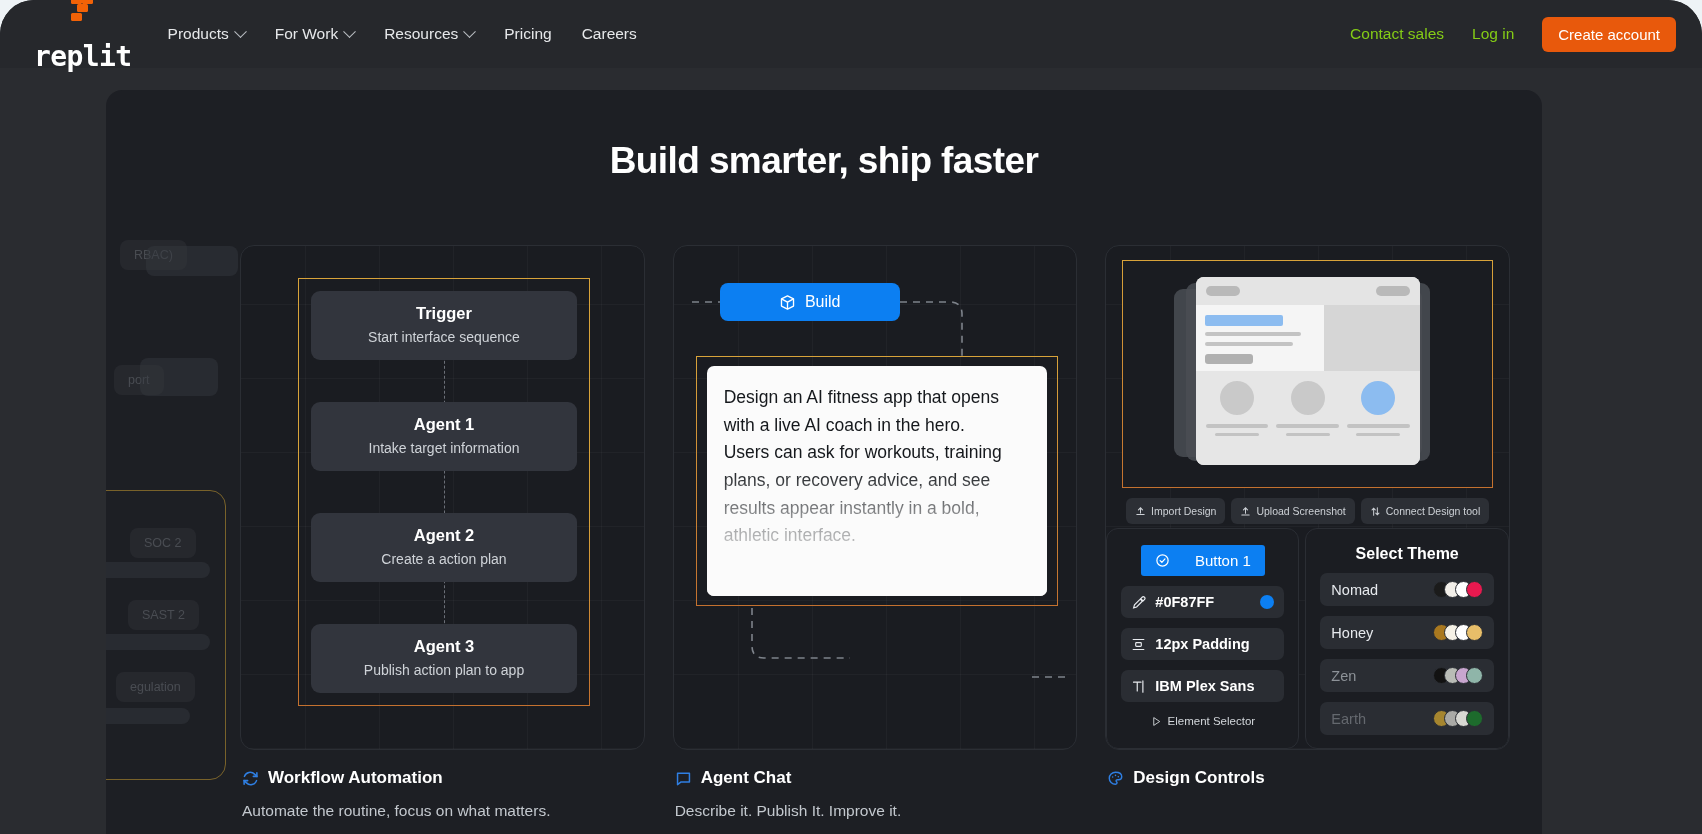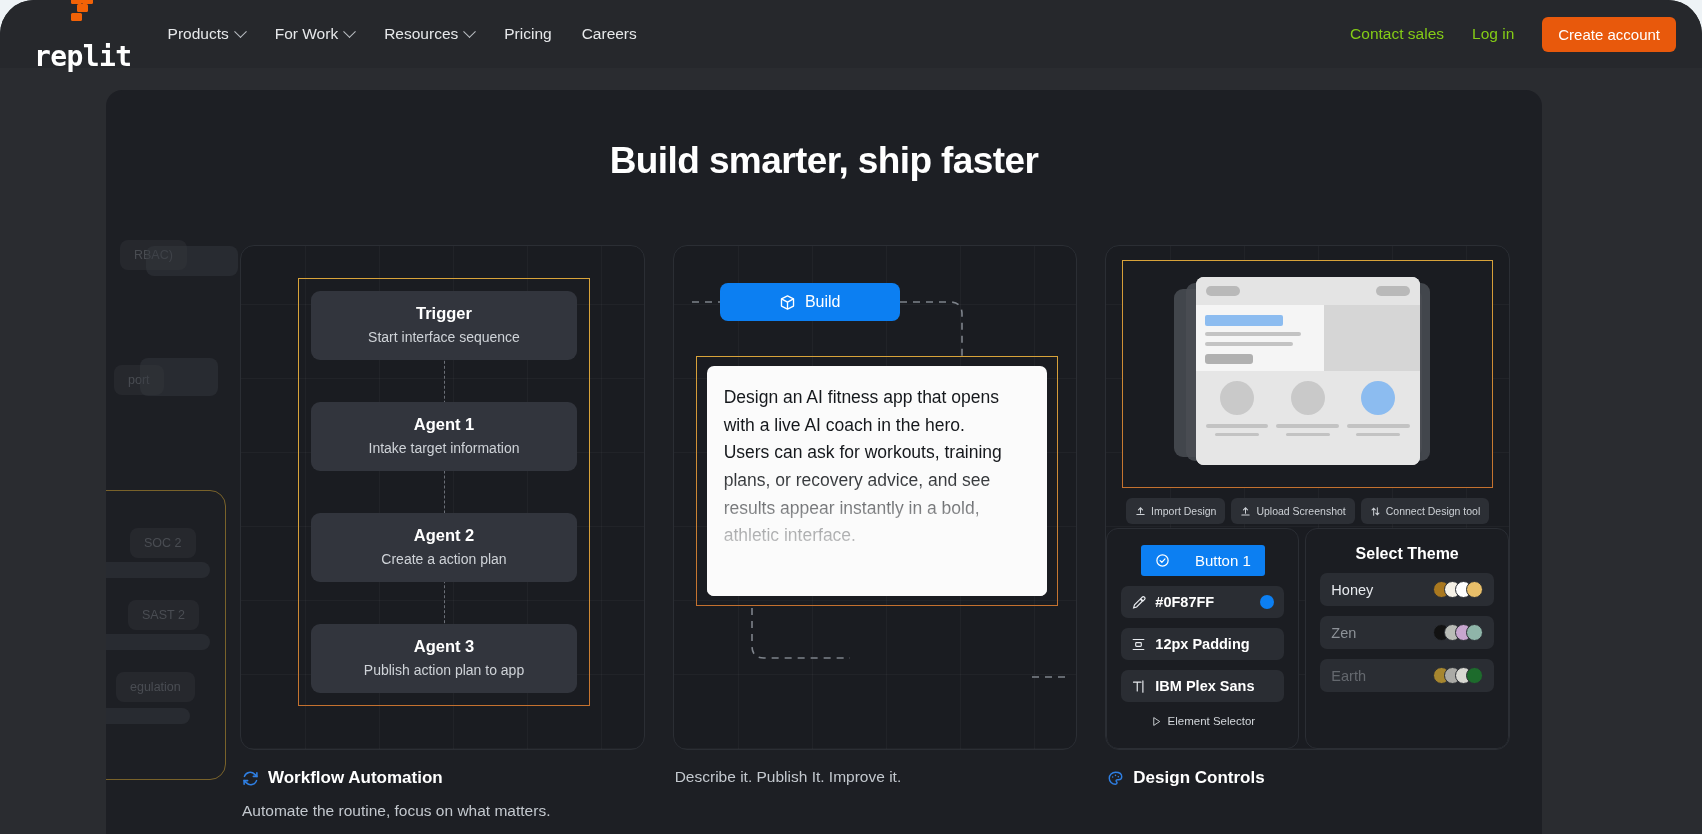--- a/index.html
+++ b/index.html
@@ -452,20 +452,28 @@
                 <p>with a live AI coach in the hero.</p>
                 <p>Users can ask for workouts, training</p>
                 <p>plans, or recovery advice, and see</p>
                 <p>results appear instantly in a bold,</p>
                 <p>athletic interface.</p>
                 <div class="chat-fade"></div>
               </div>
 
             </div>
             <div class="card-foot">
+              <div class="foot-head">
+                <span>
+                  <svg width="17" height="17" viewBox="0 0 24 24" fill="none" stroke="#2f7fe3" stroke-width="2.1" stroke-linejoin="round">
+                    <path d="M3.6 4.6h16.8v12.2H8.6L3.6 20.6z"></path>
+                  </svg>
+                </span>
+                <span class="foot-title">Agent Chat</span>
+              </div>
               <div class="foot-desc">Describe it. Publish It. Improve it.</div>
             </div>
           </div>
 
           <div class="card">
             <div class="visual">
               <div class="grid-bg"></div>
 
               <div class="dc-top">
                 <div class="mock">
@@ -585,20 +593,29 @@
                         <path d="M6 3.5 19 12 6 20.5z"></path>
                       </svg>
                     </span>
                     <span>Element Selector</span>
                   </div>
                 </div>
 
                 <div class="dc-right">
                   <div class="theme-title">Select Theme</div>
 
+                  <div class="theme-row">
+                    <span>Nomad</span>
+                    <span class="theme-dots">
+                      <i style="background:#1b1b1b"></i>
+                        <i style="background:#f2efe9"></i>
+                        <i style="background:#ffffff"></i>
+                        <i style="background:#e8194f"></i>
+                    </span>
+                  </div>
 
                   <div class="theme-row">
                     <span>Honey</span>
                     <span class="theme-dots">
                       <i style="background:#a9781f"></i>
                         <i style="background:#f5f1e6"></i>
                         <i style="background:#ffffff"></i>
                         <i style="background:#e8be69"></i>
                     </span>
                   </div>

